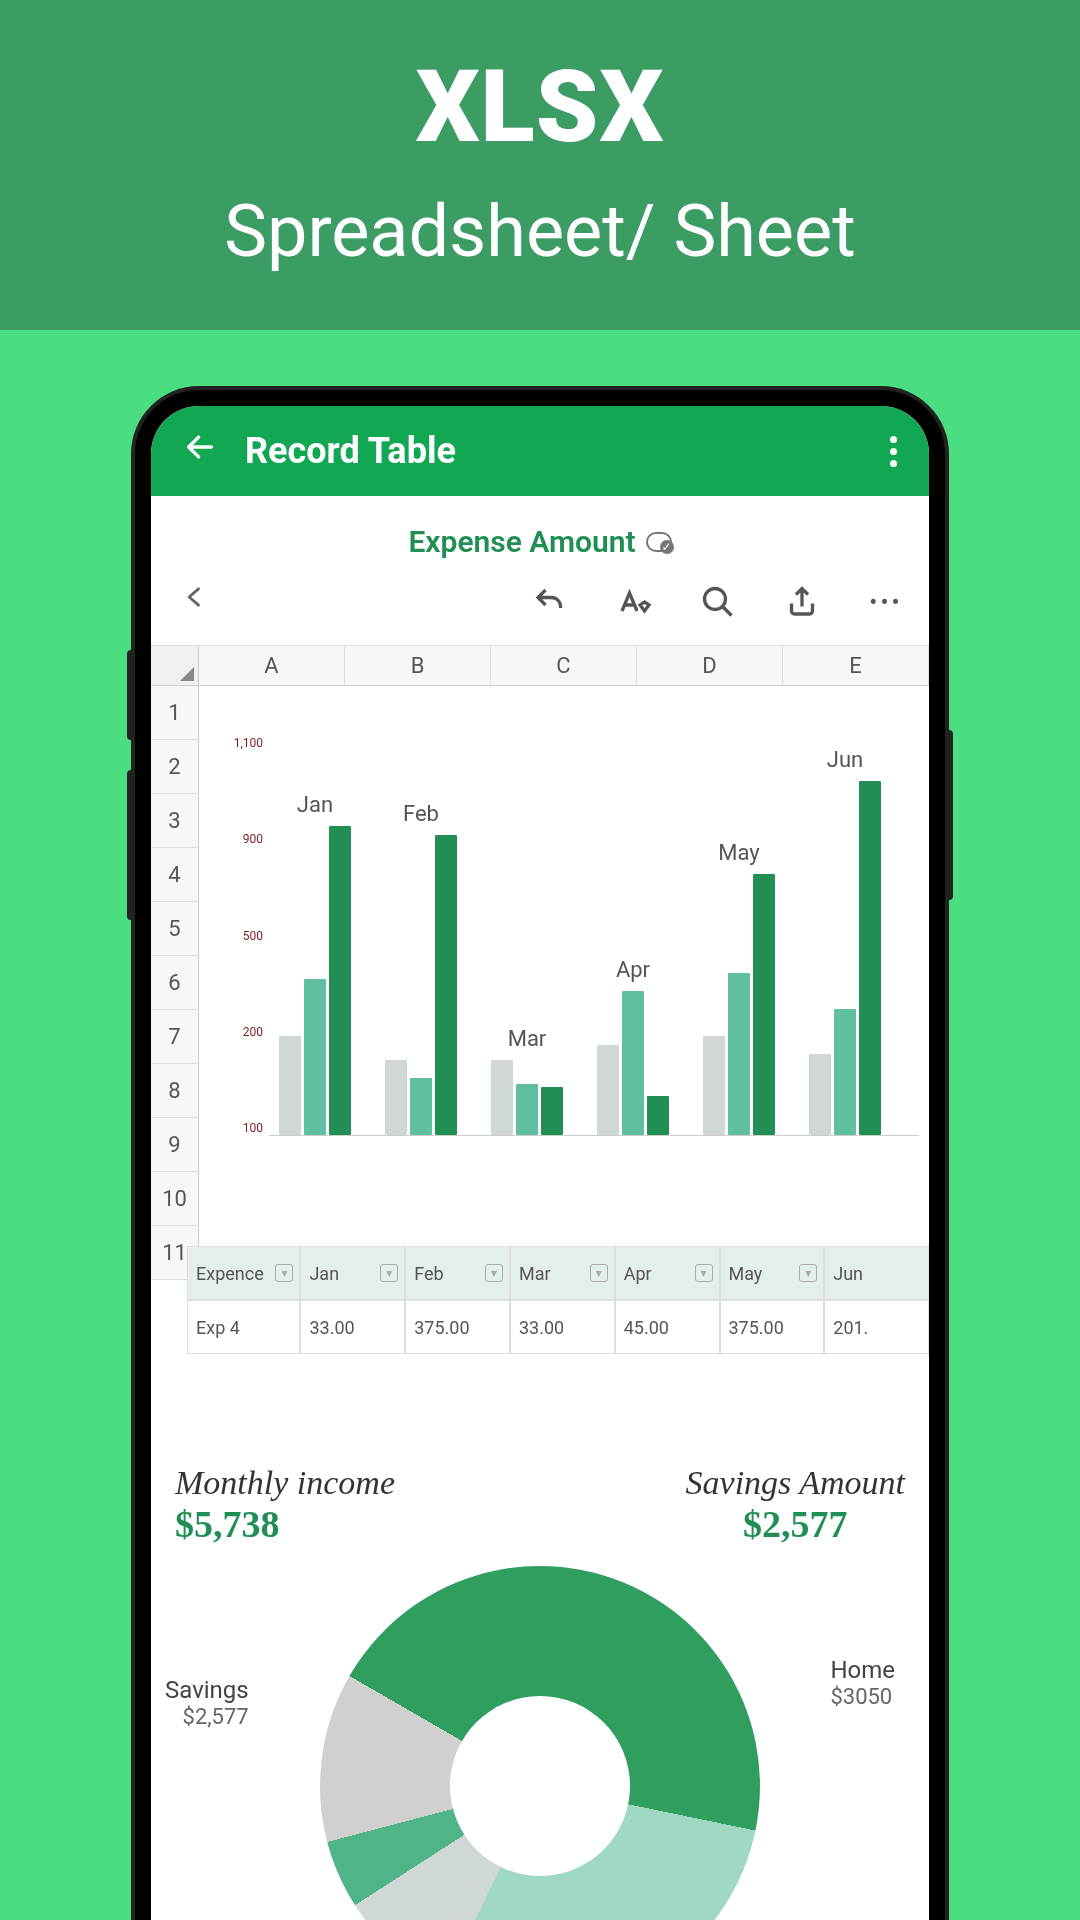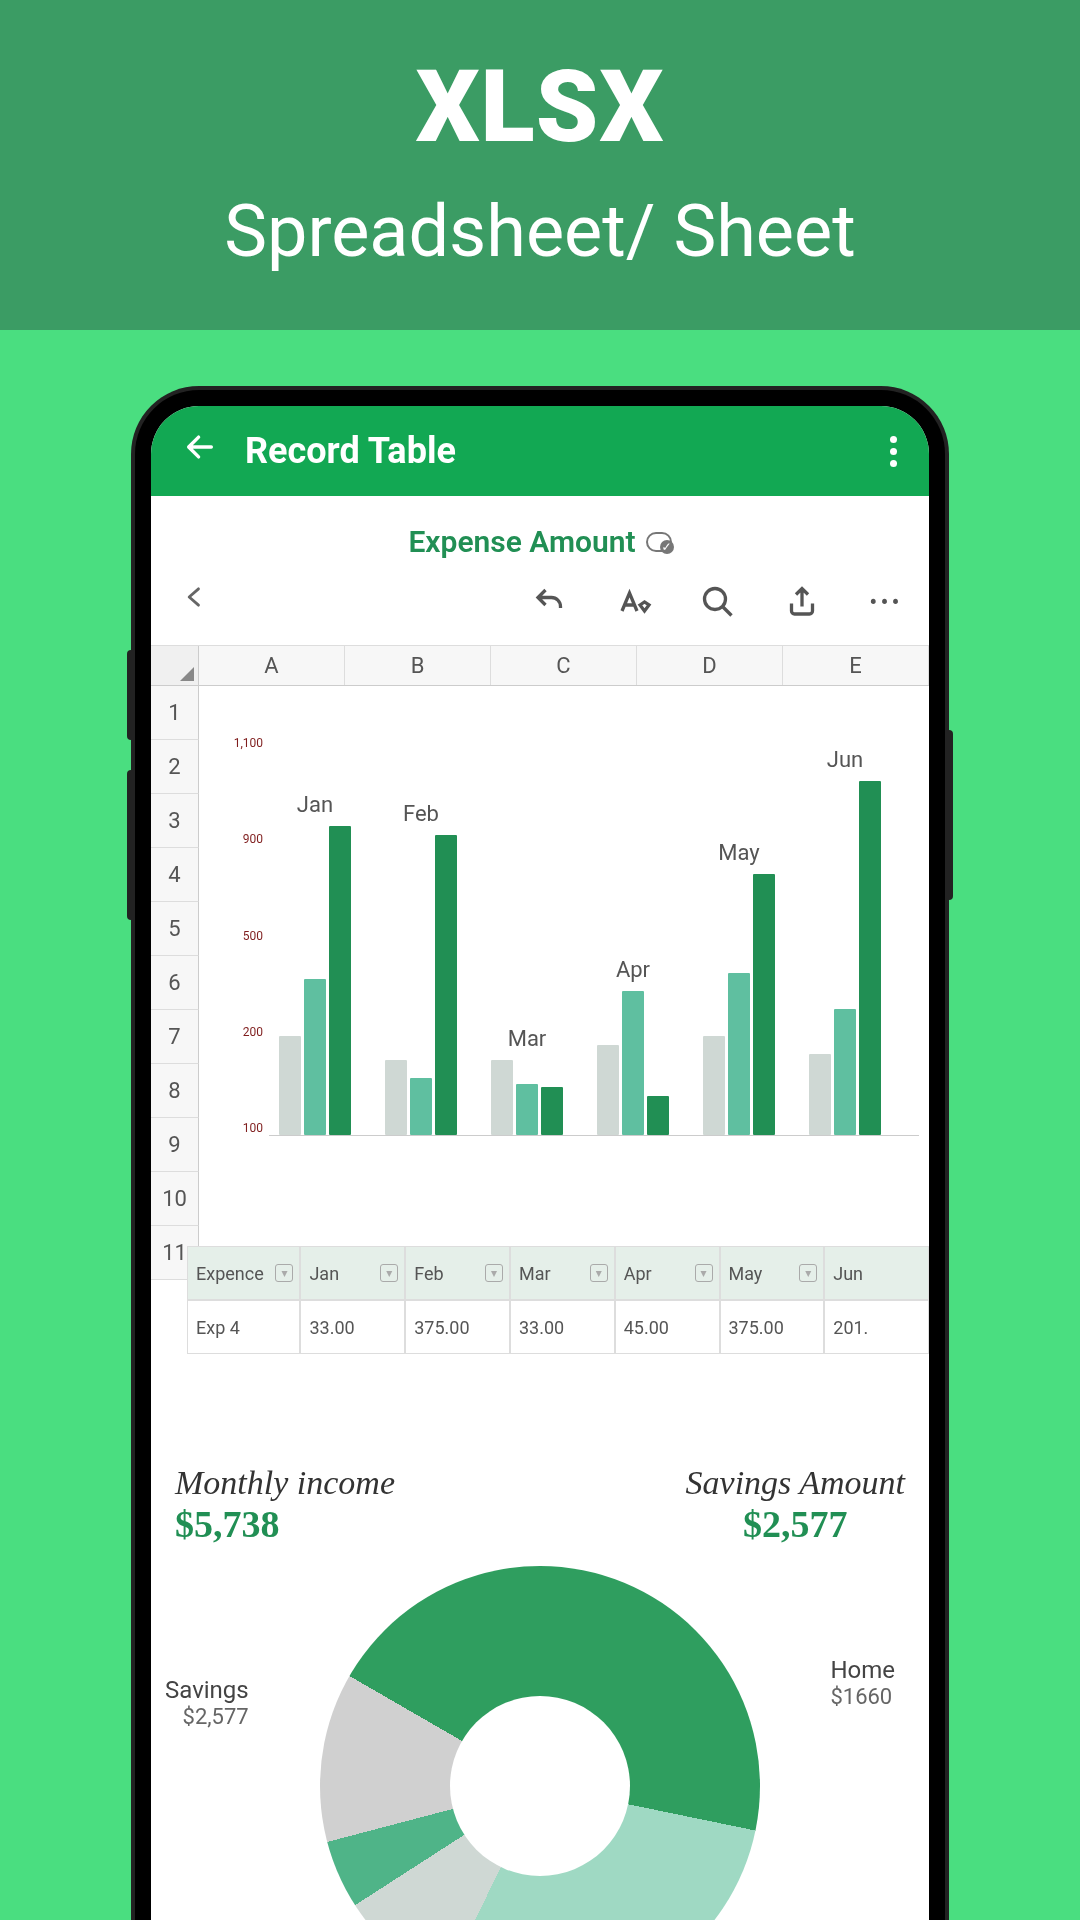--- a/index.html
+++ b/index.html
@@ -310,21 +310,21 @@
         <div class="donut-wrap">
           <div class="donut" id="donut" style="background: conic-gradient(from 300deg, rgb(47, 158, 95) 0deg, rgb(47, 158, 95) 161.68deg, rgb(159, 217, 195) 161.68deg, rgb(159, 217, 195) 265.828deg, rgb(207, 216, 212) 265.828deg, rgb(207, 216, 212) 297.198deg, rgb(79, 180, 136) 297.198deg, rgb(79, 180, 136) 315.267deg, rgb(208, 208, 208) 315.267deg, rgb(208, 208, 208) 360deg);">
               <div class="donut-hole"></div>
             </div>
           <div class="callout" style="left:-10px; top:110px; text-align:right;">
             <div>Savings</div>
               <div class="sub">$2,577</div>
           </div>
           <div class="callout" style="right:10px; top:90px;">
             <div>Home</div>
-              <div class="sub">$1660</div>
+              <div class="sub">$3050</div>
           </div>
 
         </div>
       </div>
 
     </div>
   </div>
 </div>
 
 </body></html>

